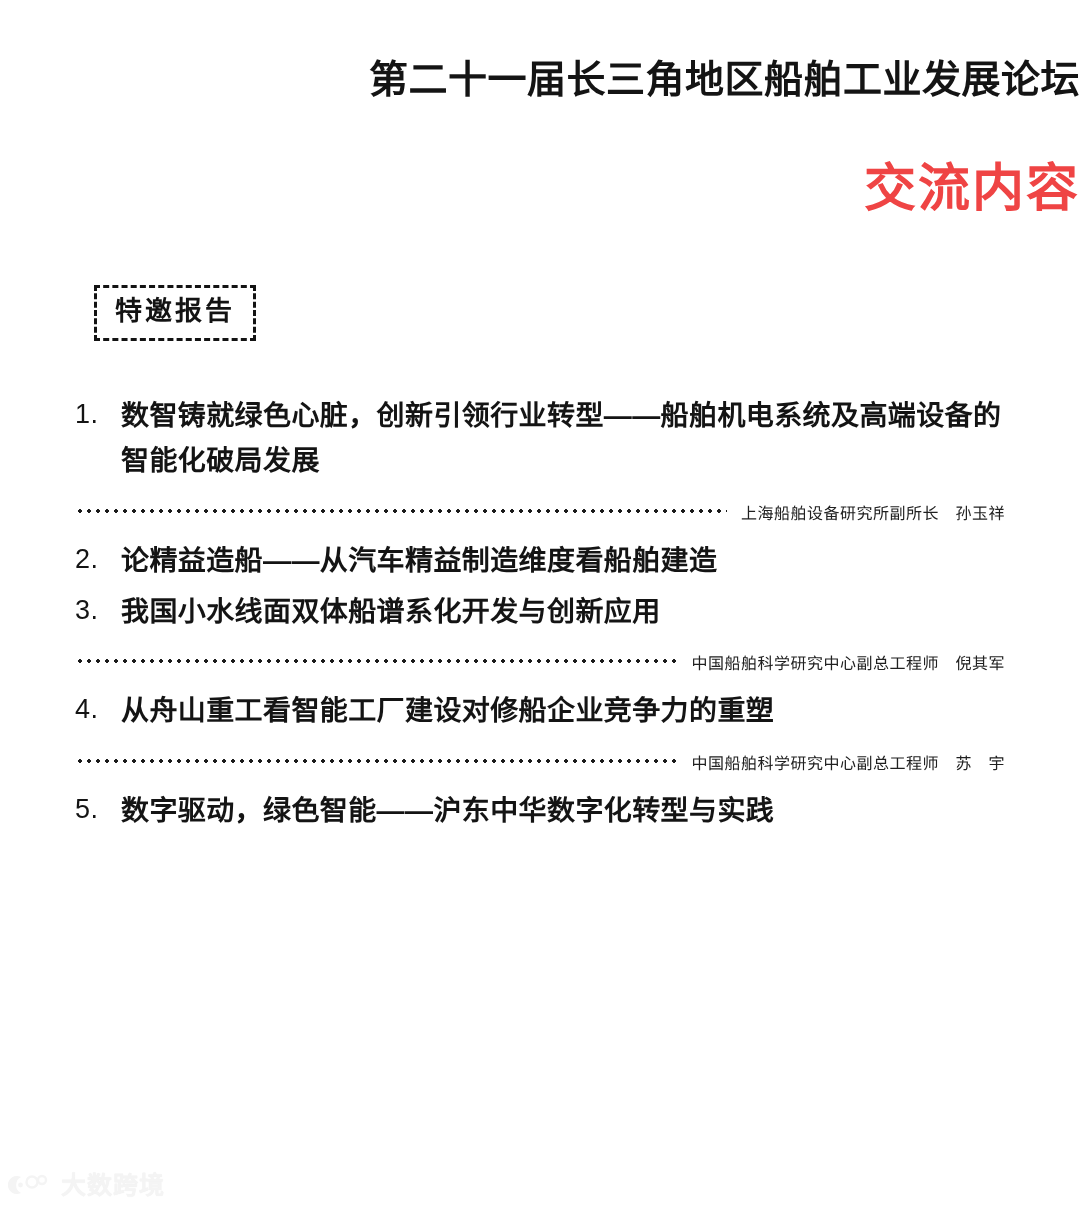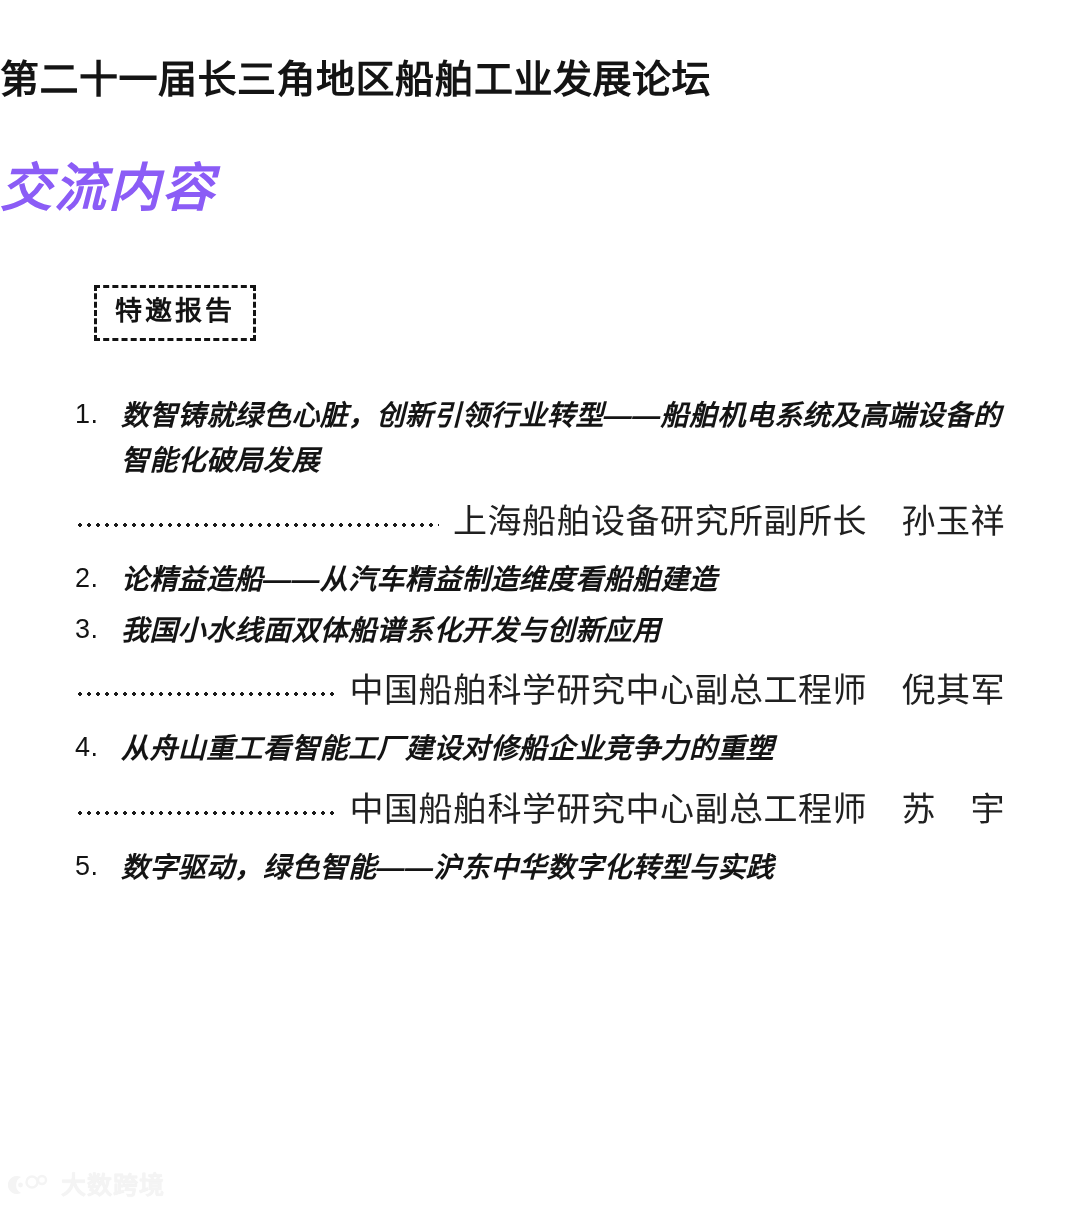--- a/index.html
+++ b/index.html
@@ -19,40 +19,39 @@
     width: 1080px;
     height: 1209px;
     background: #ffffff;
     overflow: hidden;
     box-sizing: border-box;
   }
 
   
   .title-block {
     padding-top: 56px;
-    text-align: left;
+    text-align: right;
   }
   .doc-title {
     font-family: "Liberation Sans", "DejaVu Sans", sans-serif;
     font-size: 39px;
     font-weight: 700;
     letter-spacing: 0.5px;
     line-height: 1.25;
     color: #141414;
     margin: 0;
   }
   .doc-subtitle {
     font-family: "Liberation Sans", "DejaVu Sans", sans-serif;
     font-size: 52px;
     font-weight: 700;
     letter-spacing: 2px;
     line-height: 1.2;
-    color: #8b5cf6;
+    color: #ef4444;
     margin: 52px 0 0 0;
-    font-style: italic;
   }
 
   
   .section-tag-row {
     margin-top: 66px;
     padding-left: 94px;
   }
   .section-tag {
     display: inline-block;
     border: 3px dashed #131313;
@@ -87,30 +86,29 @@
   }
   .entry-number {
     flex: 0 0 auto;
     width: 46px;
     font-weight: 500;
     font-size: 27px;
   }
   .entry-title {
     flex: 1 1 auto;
     min-width: 0;
-    font-style: italic;
   }
 
   .entry-credit-row {
     display: flex;
     align-items: baseline;
     margin-top: 10px;
     margin-bottom: 14px;
     font-family: "Liberation Serif", "DejaVu Serif", serif;
-    font-size: 34px;
+    font-size: 16px;
     font-weight: 400;
     color: #202020;
     letter-spacing: 0.5px;
     text-align: right;
   }
   .leader {
     flex: 1 1 auto;
     min-width: 20px;
     position: relative;
     height: 25px;

